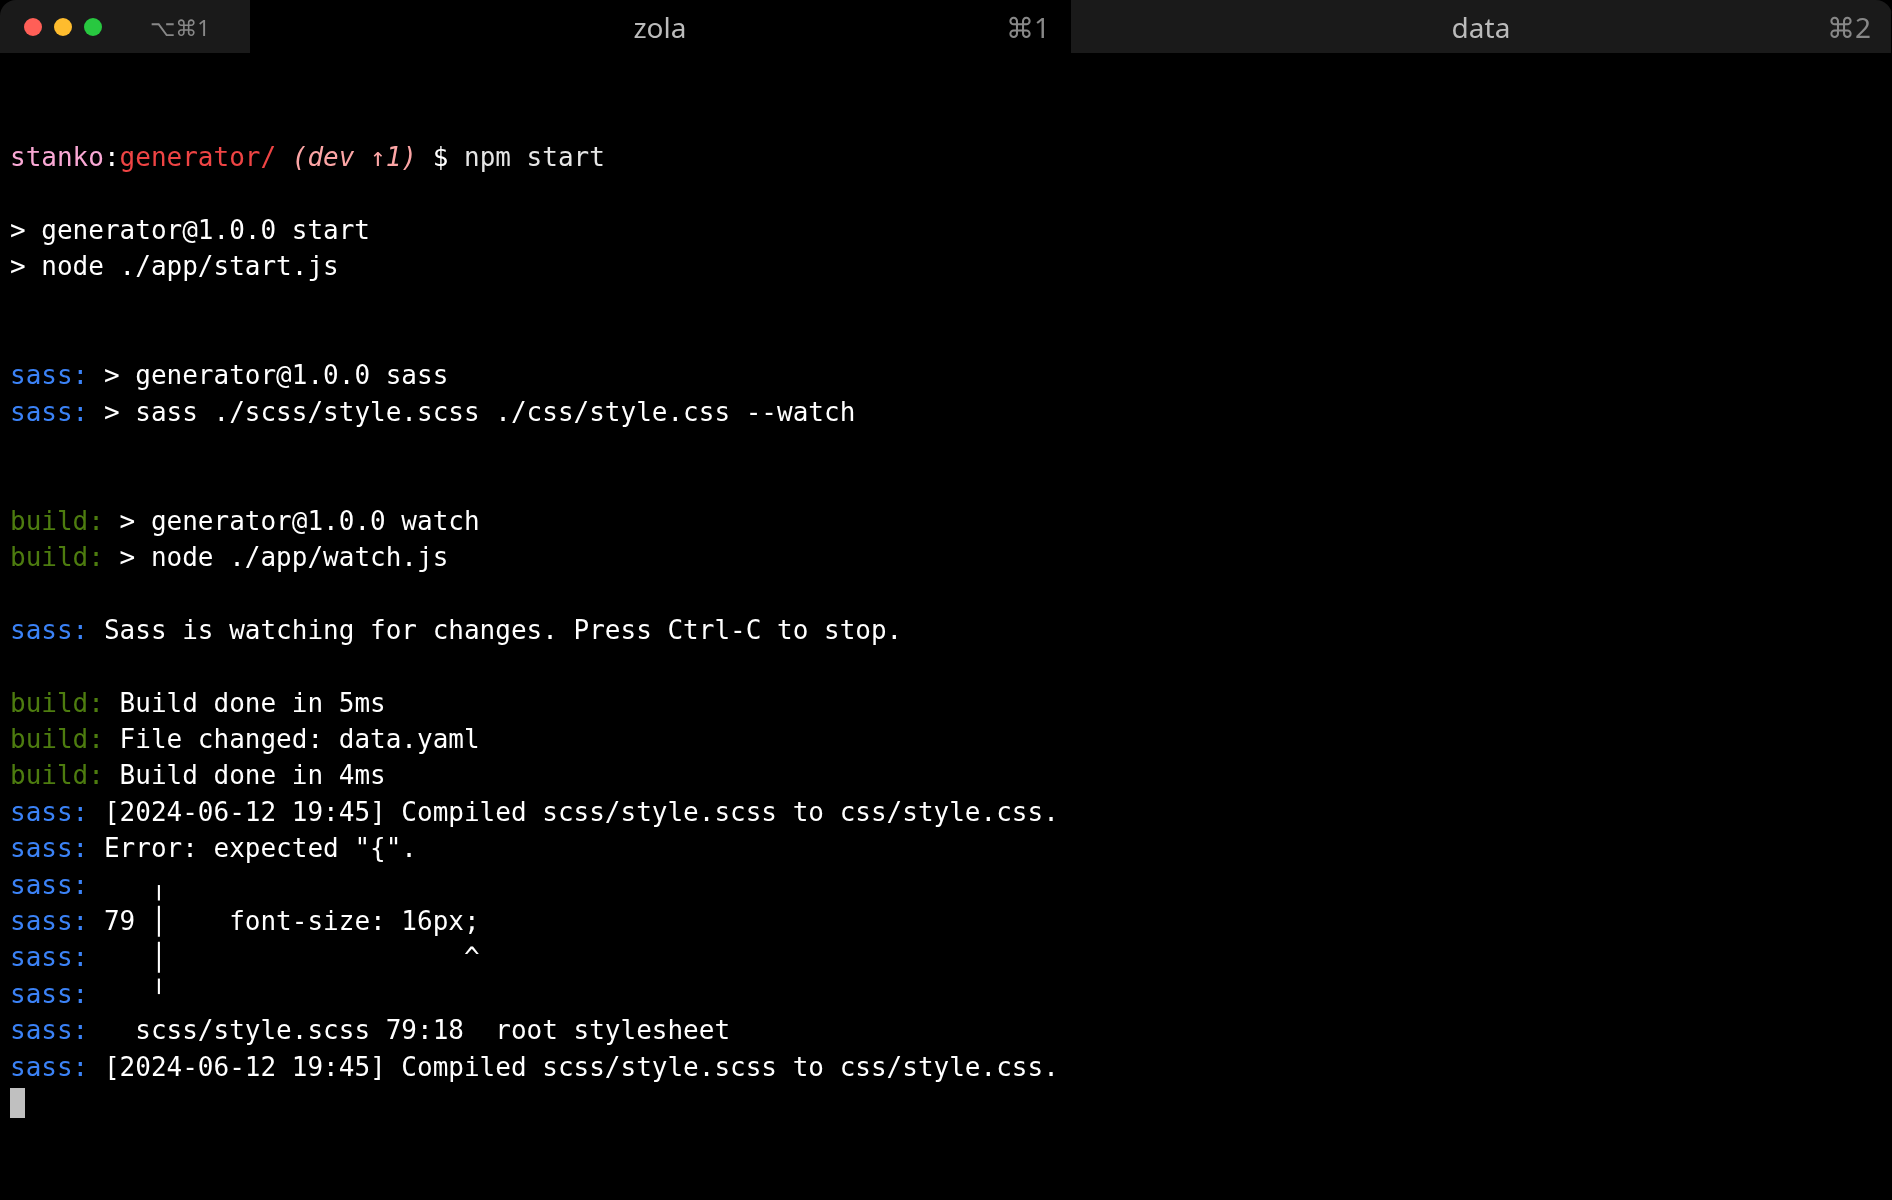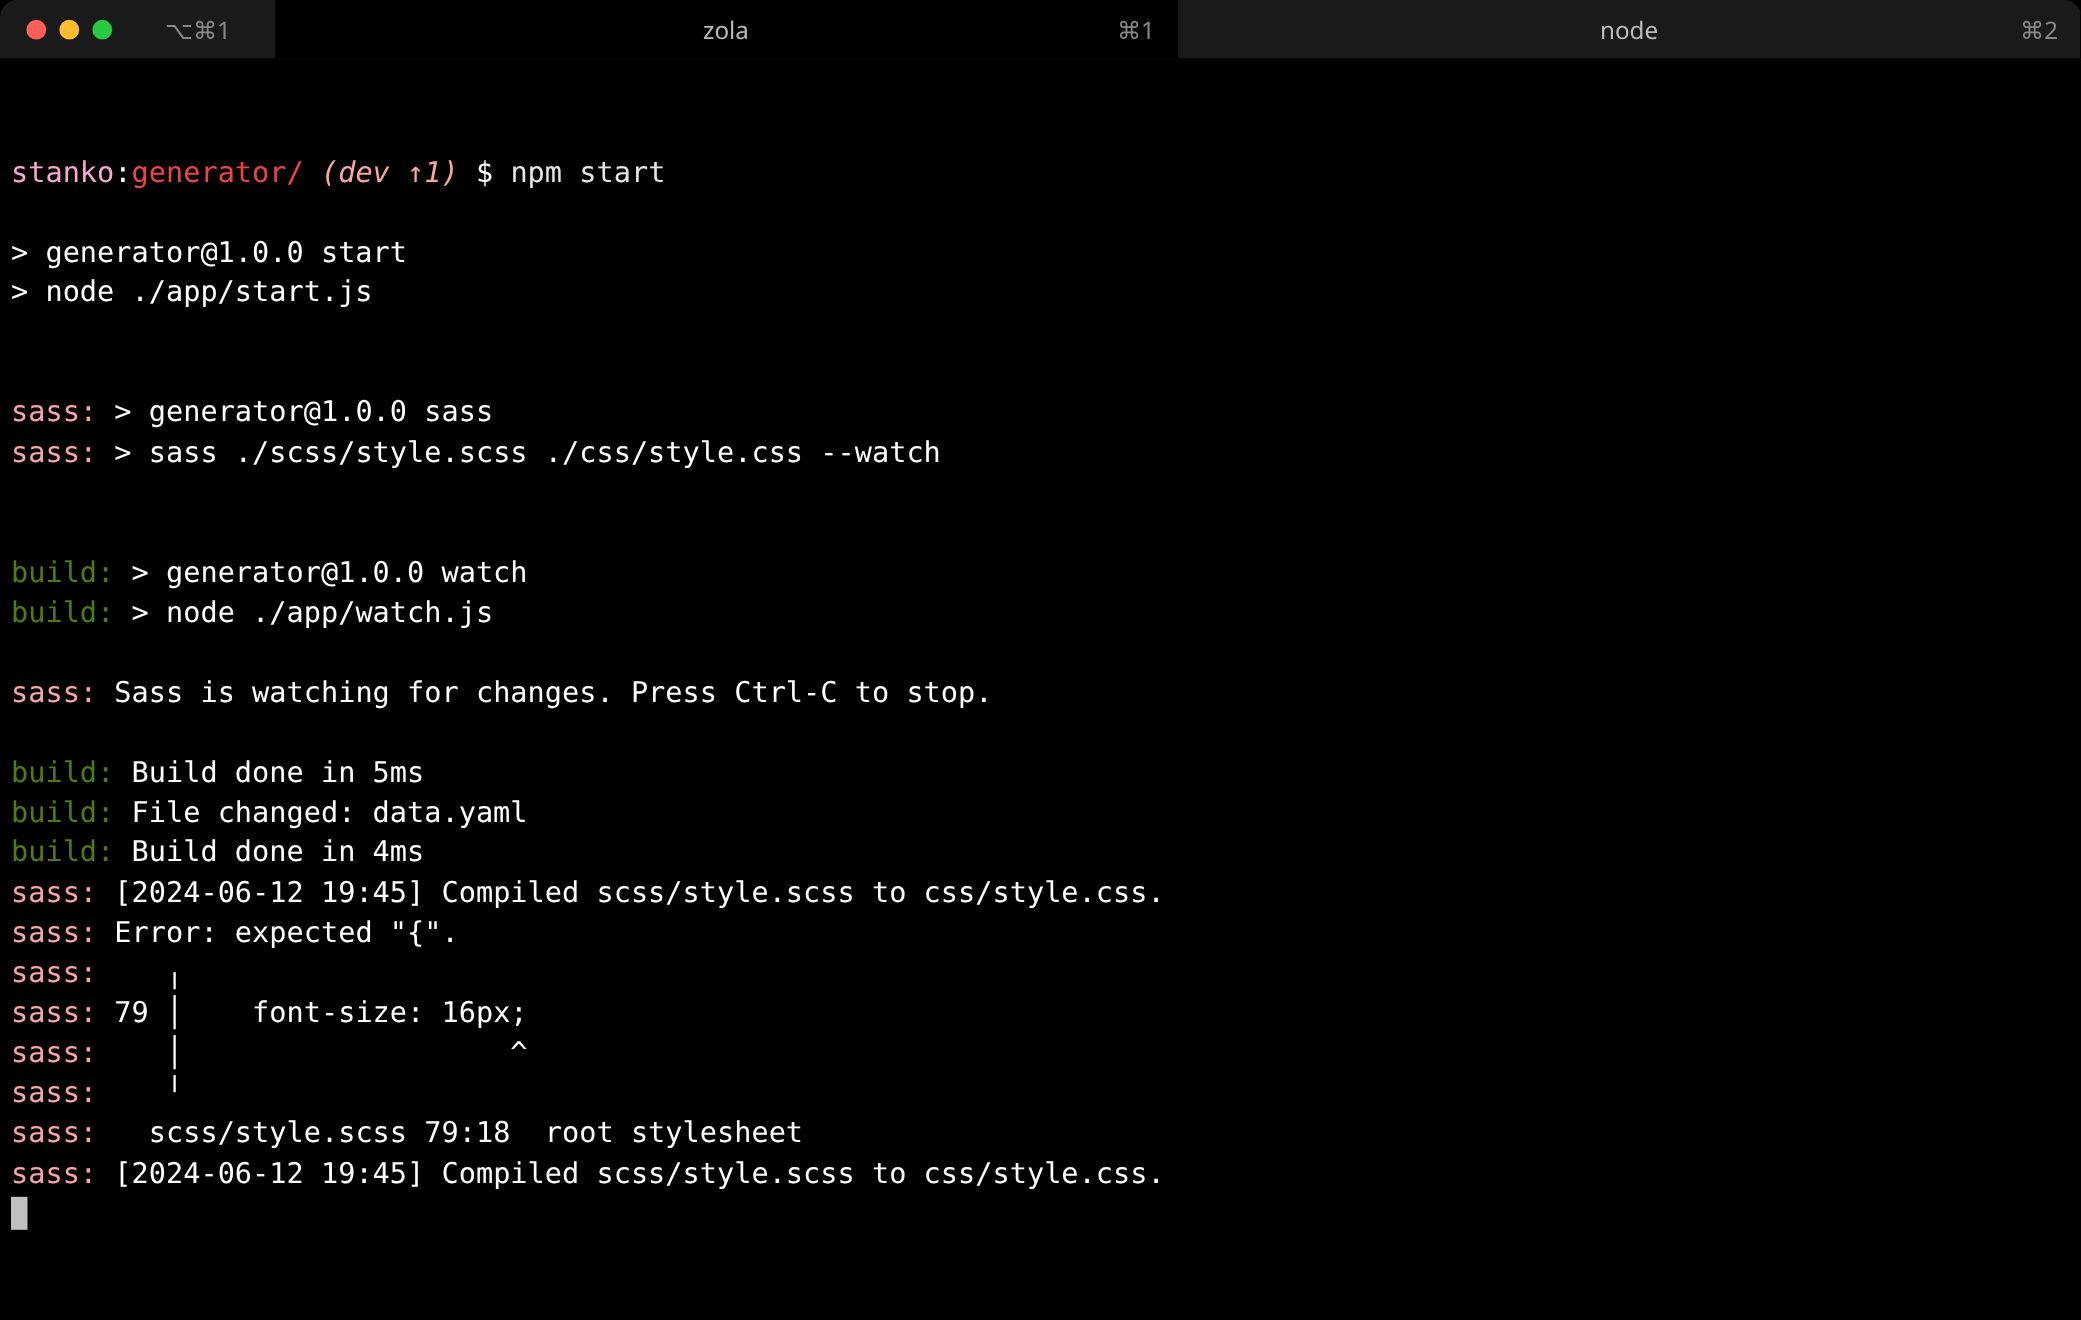--- a/index.html
+++ b/index.html
@@ -50,21 +50,21 @@
       height: 100%;
       margin-left: 40px;
     }
     .tab {
       flex: 1;
       display: flex;
       align-items: center;
       justify-content: center;
       position: relative;
       color: #bbb;
-      font-size: 22px;
+      font-size: 28px;
       font-family: -apple-system, system-ui, sans-serif;
       border-right: 1px solid #000;
     }
     .tab.active {
       background: #000;
     }
     .tab .shortcut {
       position: absolute;
       right: 20px;
       color: #888;
@@ -77,21 +77,21 @@
     }
     .line {
       display: block;
       min-height: 1.4em;
     }
     .user { color: #f9a8d4; }
     .path { color: #ef4444; }
     .branch { color: #fca5a5; font-style: italic; }
     .prompt-dollar { color: #fff; }
     .cmd { color: #e5e5e5; }
-    .yellow { color: #fca5a5; }
+    .yellow { color: #3b82f6; }
     .blue-label { color: #4d7c0f; }
     .white { color: #fff; }
     .cursor {
       display: inline-block;
       width: 15px;
       height: 30px;
       background: #c0c0c0;
       vertical-align: text-bottom;
     }
   </style>
@@ -104,21 +104,21 @@
     <div class="traffic-light tl-yellow"></div>
     <div class="traffic-light tl-green"></div>
   </div>
   <div class="shortcut-hint">⌥⌘1</div>
   <div class="tabs">
     <div class="tab active">
       <span>zola</span>
       <span class="shortcut">⌘1</span>
     </div>
     <div class="tab">
-      <span>node</span>
+      <span>data</span>
       <span class="shortcut">⌘2</span>
     </div>
   </div>
 </div>
 
 <div class="terminal">
   <span class="line"><span class="user">stanko</span><span class="white">:</span><span class="path">generator/</span> <span class="branch">(dev ↑1)</span> <span class="prompt-dollar">$</span> <span class="cmd">npm start</span></span><div id="lines-container"><span class="line"></span><span class="line">&gt; generator@1.0.0 start</span><span class="line">&gt; node ./app/start.js</span><span class="line"></span><span class="line"></span><span class="line"><span class="yellow">sass:</span><span class="white"> &gt; generator@1.0.0 sass</span></span><span class="line"><span class="yellow">sass:</span><span class="white"> &gt; sass ./scss/style.scss ./css/style.css --watch</span></span><span class="line"></span><span class="line"></span><span class="line"><span class="blue-label">build:</span><span class="white"> &gt; generator@1.0.0 watch</span></span><span class="line"><span class="blue-label">build:</span><span class="white"> &gt; node ./app/watch.js</span></span><span class="line"></span><span class="line"><span class="yellow">sass:</span><span class="white"> Sass is watching for changes. Press Ctrl-C to stop.</span></span><span class="line"></span><span class="line"><span class="blue-label">build:</span><span class="white"> Build done in 5ms</span></span><span class="line"><span class="blue-label">build:</span><span class="white"> File changed: data.yaml</span></span><span class="line"><span class="blue-label">build:</span><span class="white"> Build done in 4ms</span></span><span class="line"><span class="yellow">sass:</span><span class="white"> [2024-06-12 19:45] Compiled scss/style.scss to css/style.css.</span></span><span class="line"><span class="yellow">sass:</span><span class="white"> Error: expected "{".</span></span><span class="line"><span class="yellow">sass:</span><span class="white">    ╷</span></span><span class="line"><span class="yellow">sass:</span><span class="white"> 79 │    font-size: 16px;</span></span><span class="line"><span class="yellow">sass:</span><span class="white">    │                   ^</span></span><span class="line"><span class="yellow">sass:</span><span class="white">    ╵</span></span><span class="line"><span class="yellow">sass:</span><span class="white">   scss/style.scss 79:18  root stylesheet</span></span><span class="line"><span class="yellow">sass:</span><span class="white"> [2024-06-12 19:45] Compiled scss/style.scss to css/style.css.</span></span></div><span class="line"><span class="cursor"></span></span>
 </div>
 
 </body></html>

